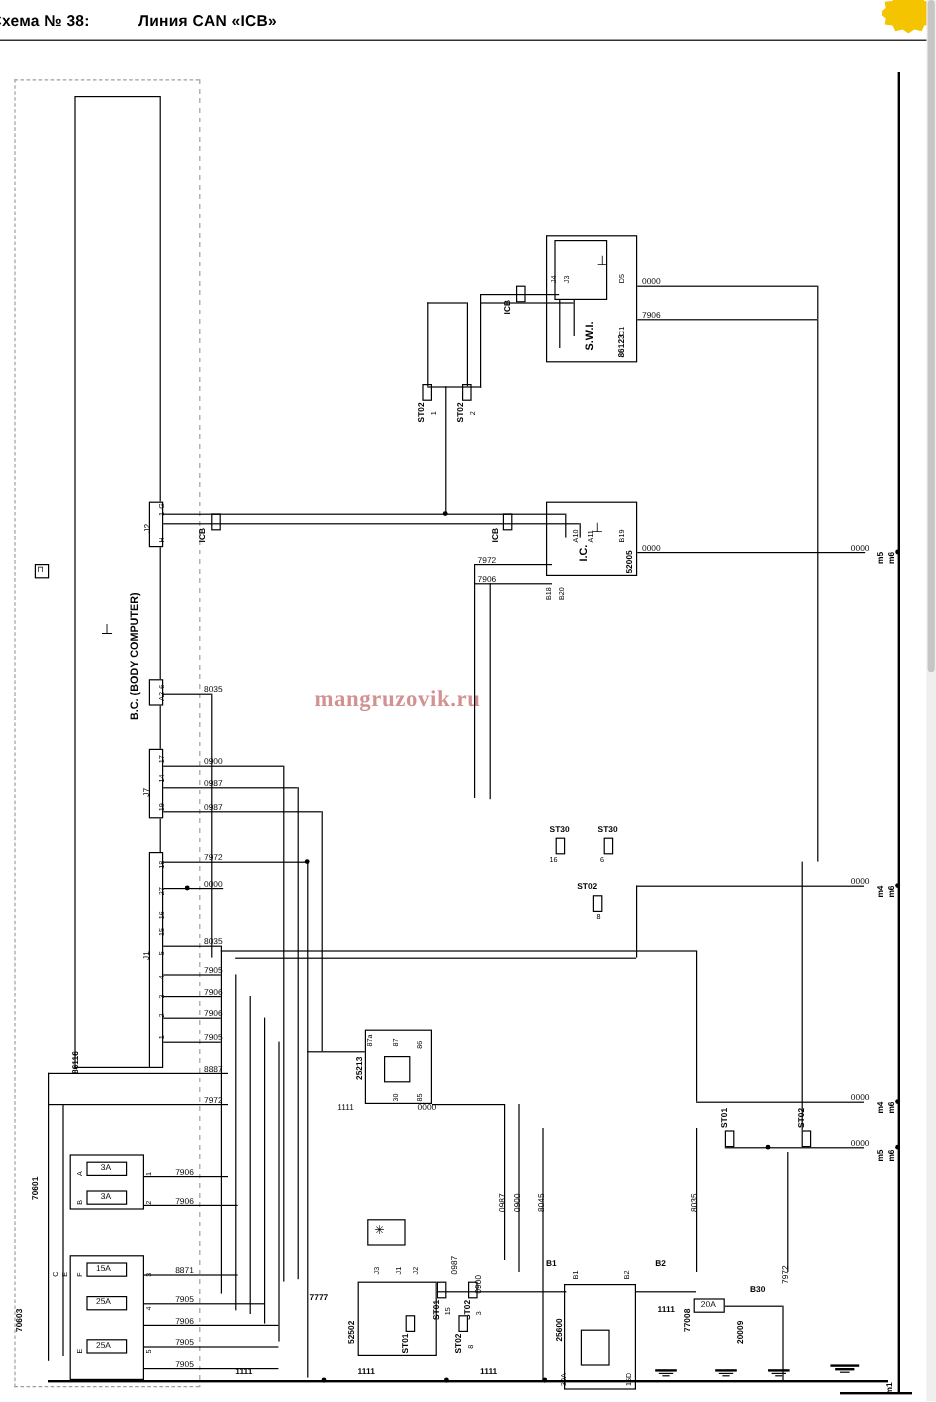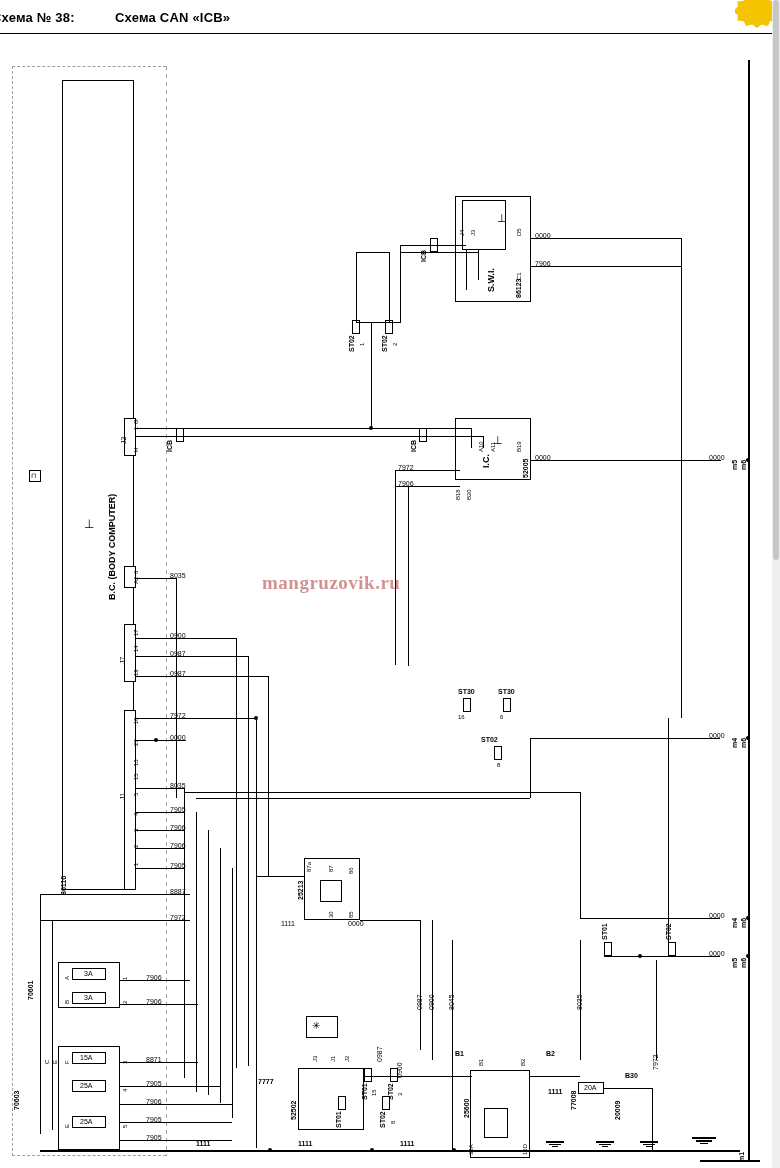--- a/index.html
+++ b/index.html
@@ -31,21 +31,21 @@
   .scroll{position:absolute;right:0;top:0;width:8px;height:1168px;background:#efefef;}
   .scroll i{position:absolute;left:1px;top:0;width:6px;height:560px;background:#c6c6c6;border-radius:3px;display:block;}
   .xsm{font-size:6px;line-height:7px;}
 </style>
 </head>
 <body>
 
 <div id="stage">
 
   <div class="ttl" style="left:-8px;top:10px;">Схема № 38:</div>
-  <div class="ttl" style="left:115px;top:10px;">Схема CAN «ICB»</div>
+  <div class="ttl" style="left:115px;top:10px;">Линия CAN «ICB»</div>
   <div class="h" style="left:-10px;top:33px;width:790px;height:1.4px;"></div>
 
   <div class="badge" style="left:735px;top:-6px;"></div>
   <div class="scroll">
       <i></i>
     </div>
 
   <div class="wm" style="left:262px;top:572px;">mangruzovik.ru</div>
 
   <div class="dash" style="left:12px;top:66px;width:154px;height:1090px;border-right:none;"></div>

